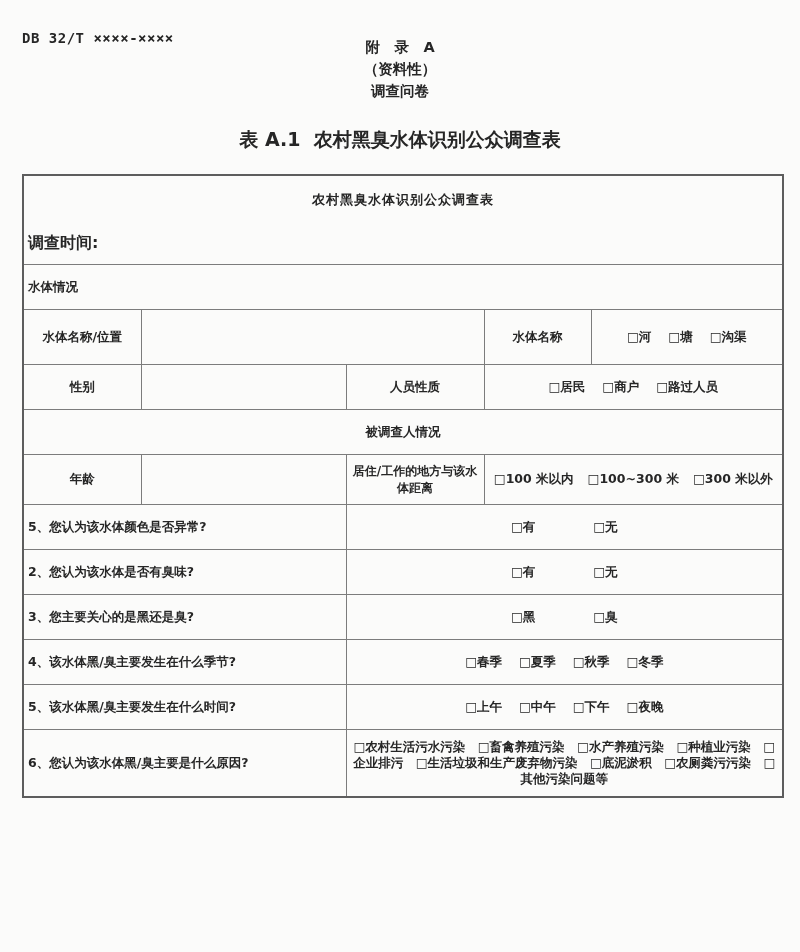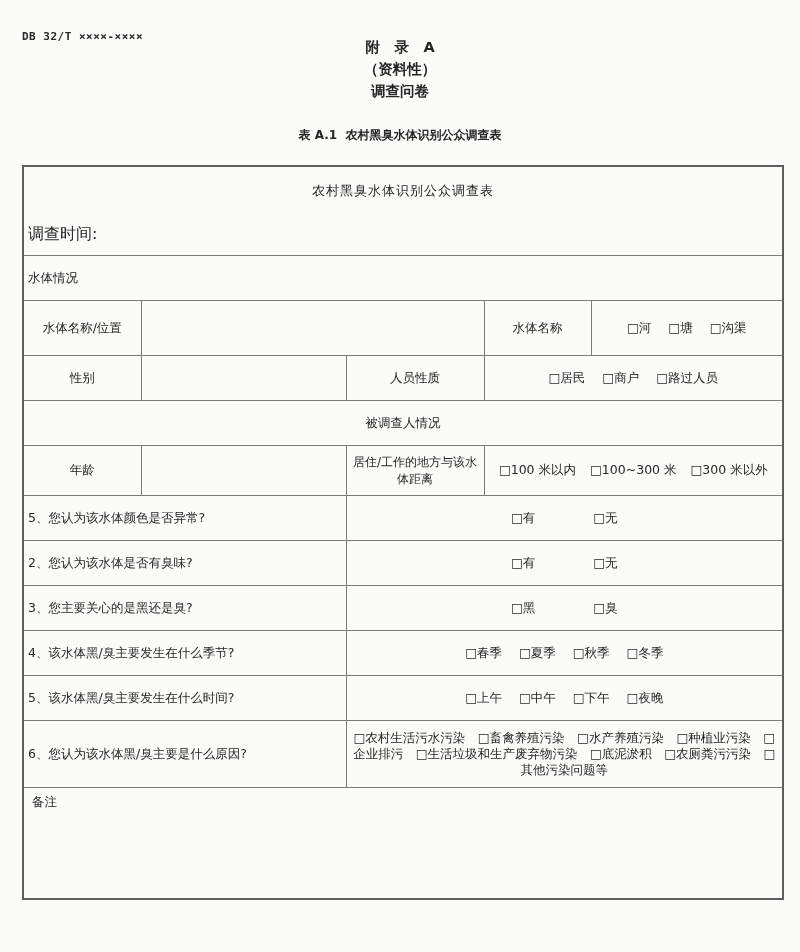--- a/index.html
+++ b/index.html
@@ -14,53 +14,53 @@
     width: 800px;
     height: 952px;
     background: #fbfbfa;
     overflow: hidden;
   }
   .doc-code {
     position: absolute;
     top: 30px;
     left: 22px;
     font-family: "DejaVu Sans Mono", "DejaVu Sans", monospace;
-    font-size: 11px;
+    font-size: 14px;
     font-weight: bold;
     letter-spacing: 0.5px;
     white-space: pre;
   }
   .head-block {
     padding-top: 36px;
     text-align: center;
   }
   .head-line {
     font-size: 14.5px;
     font-weight: bold;
     line-height: 22px;
     white-space: pre;
   }
   .table-caption {
     text-align: center;
-    font-size: 12px;
+    font-size: 19px;
     font-weight: bold;
     margin-top: 25px;
     white-space: pre;
   }
   table.survey {
     border-collapse: collapse;
     table-layout: fixed;
     width: 760px;
     margin: 21px 0 0 22px;
     border: 2px solid #5d5d5d;
   }
   table.survey td {
     border: 1px solid #7c7c7c;
     font-size: 12.5px;
-    font-weight: 400;
+    font-weight: 700;
     vertical-align: middle;
     padding: 2px 4px;
     overflow: hidden;
   }
   tr.rh-88 td { height: 84px; }
   tr.rh-45 td { height: 40px; }
   tr.rh-55 td { height: 50px; }
   tr.rh-50 td { height: 45px; }
   tr.rh-68 td { height: 62px; }
   tr.rh-112 td { height: 106px; }
@@ -243,21 +243,16 @@
       </td>
     </tr>
 
     <tr class="rh-68">
       <td colspan="2" class="q">6、您认为该水体黑/臭主要是什么原因?</td>
       <td colspan="3" class="opts6">
         <span class="opt">□农村生活污水污染　□畜禽养殖污染　□水产养殖污染　□种植业污染　□企业排污　□生活垃圾和生产废弃物污染　□底泥淤积　□农厕粪污污染　□其他污染问题等</span>
       </td>
     </tr>
 
-    <tr class="rh-112">
-      <td colspan="5" class="remarks-cell">
-        <span class="remarks-label">备注</span>
-      </td>
-    </tr>
   </tbody>
     </table>
 
 </div>
 
 </body></html>

